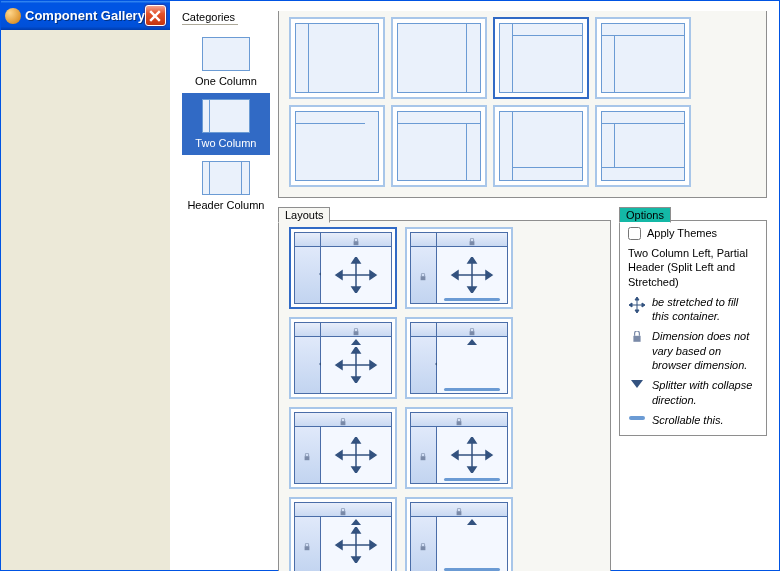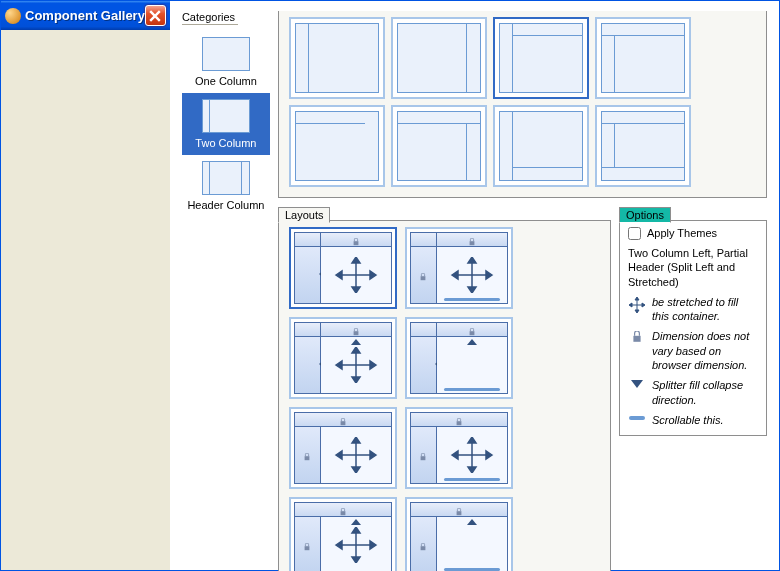--- a/index.html
+++ b/index.html
@@ -524,21 +524,21 @@
                 </div>
               <div class="legend-text">Dimension does not vary based on browser dimension.</div>
             </div>
 
             <div class="legend-item">
               <div class="legend-icon">
                   <svg width="12" height="10">
                     <polygon points="0,0 12,0 6,8" fill="#33527f"></polygon>
                   </svg>
                 </div>
-              <div class="legend-text">Splitter fill collapse direction.</div>
+              <div class="legend-text">Splitter with collapse direction.</div>
             </div>
 
             <div class="legend-item">
               <div class="legend-icon">
                   <svg width="16" height="6">
                     <rect x="0" y="1" width="16" height="4" rx="2" fill="#6b9bd4"></rect>
                   </svg>
                 </div>
               <div class="legend-text">Scrollable this.</div>
             </div>

